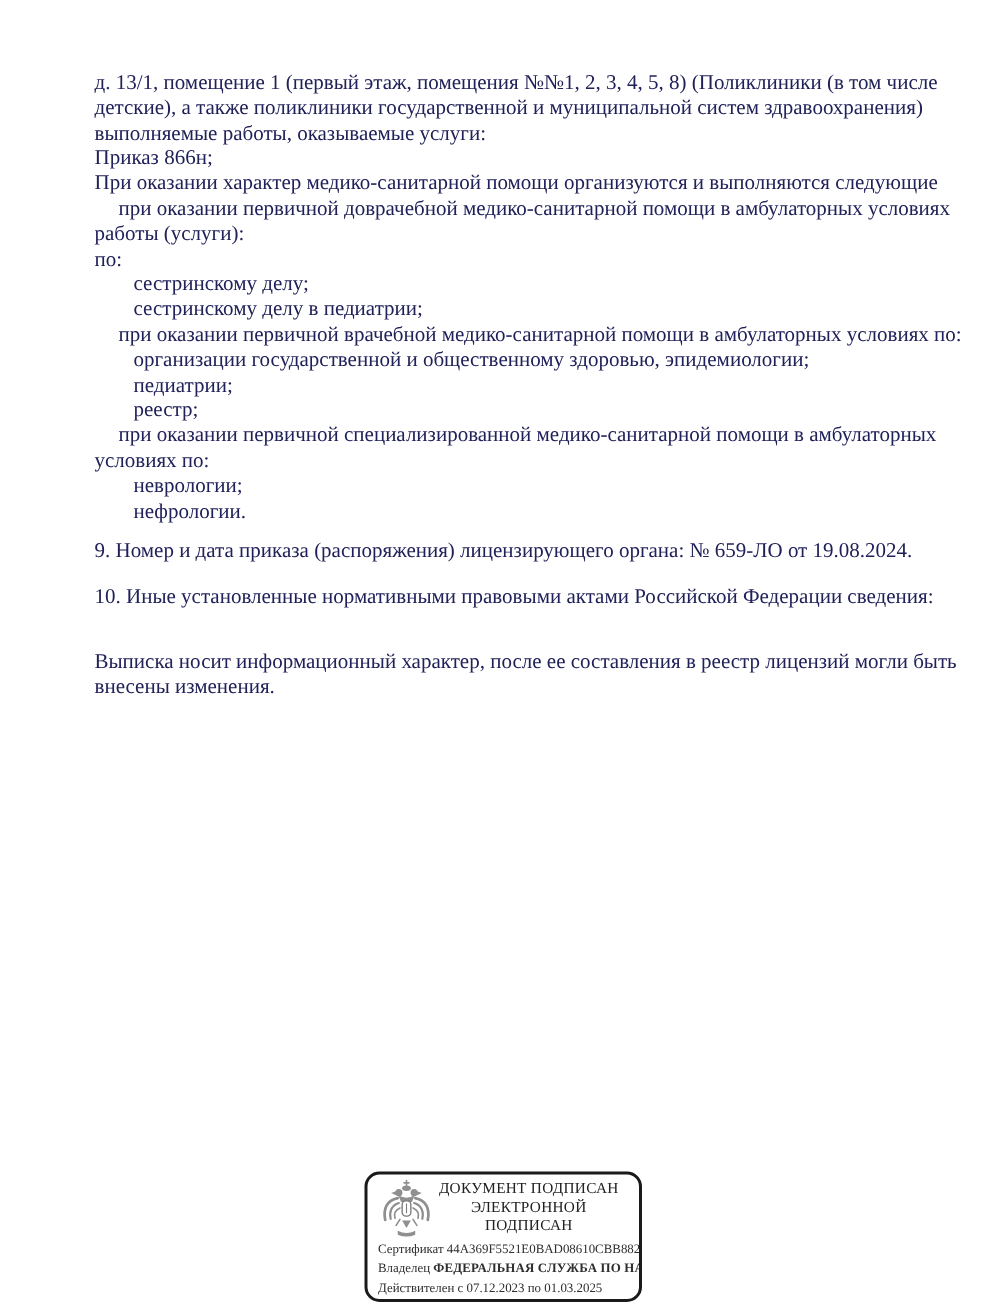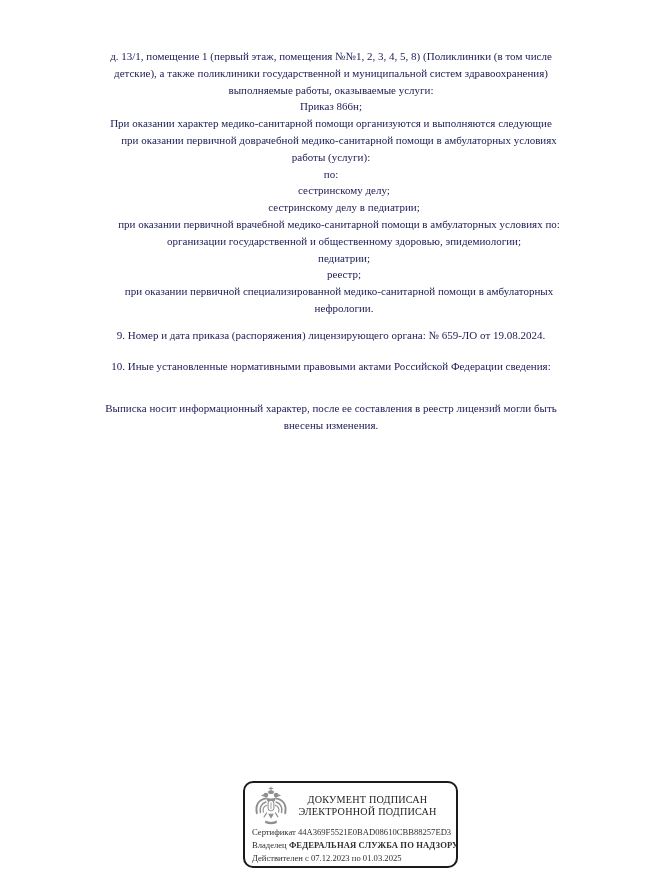--- a/index.html
+++ b/index.html
@@ -13,37 +13,36 @@
     height: 877px;
     overflow: hidden;
     font-family: "Liberation Serif", serif;
     color: #21215a;
   }
   .content {
     position: absolute;
     left: 63px;
     top: 48px;
     width: 536px;
-    font-size: 11px;
+    font-size: 14px;
     line-height: 16.8px;
-    text-align: center;
   }
   .ln { white-space: nowrap; }
   .i1 { padding-left: 16px; }
   .i2 { padding-left: 26px; }
   .para-9  { margin-top: 10px; }
   .para-10 { margin-top: 14px; }
   .para-note { margin-top: 26px; }
 
   
   .stamp {
     position: absolute;
     left: 243px;
     top: 781px;
-    width: 215px;
+    width: 185px;
     height: 87px;
     box-sizing: border-box;
     border: 2px solid #1a1a1a;
     border-radius: 10px;
     background: #ffffff;
     color: #2e2e2e;
     padding: 3px 7px 0 7px;
     overflow: hidden;
   }
   .stamp-head {
@@ -86,20 +85,22 @@
     <div class="ln i1">при оказании первичной доврачебной медико-санитарной помощи в амбулаторных условиях</div>
     <div class="ln i0">работы (услуги):</div>
     <div class="ln i0">по:</div>
     <div class="ln i2">сестринскому делу;</div>
     <div class="ln i2">сестринскому делу в педиатрии;</div>
     <div class="ln i1">при оказании первичной врачебной медико-санитарной помощи в амбулаторных условиях по:</div>
     <div class="ln i2">организации государственной и общественному здоровью, эпидемиологии;</div>
     <div class="ln i2">педиатрии;</div>
     <div class="ln i2">реестр;</div>
     <div class="ln i1">при оказании первичной специализированной медико-санитарной помощи в амбулаторных</div>
+    <div class="ln i0">условиях по:</div>
+    <div class="ln i2">неврологии;</div>
     <div class="ln i2">нефрологии.</div>
   </div>
 
   <div class="para-9 ln">9. Номер и дата приказа (распоряжения) лицензирующего органа: № 659-ЛО от 19.08.2024.</div>
 
   <div class="para-10">
     <div class="ln">10. Иные установленные нормативными правовыми актами Российской Федерации сведения:</div>
   </div>
 
   <div class="para-note">

